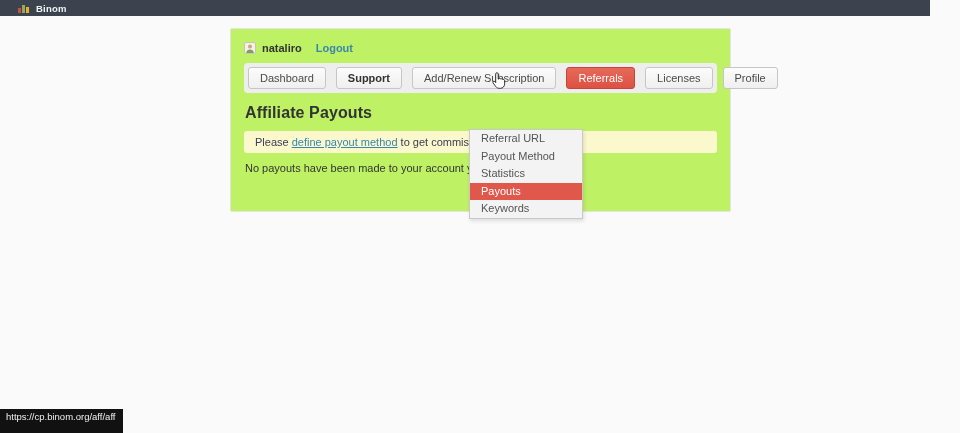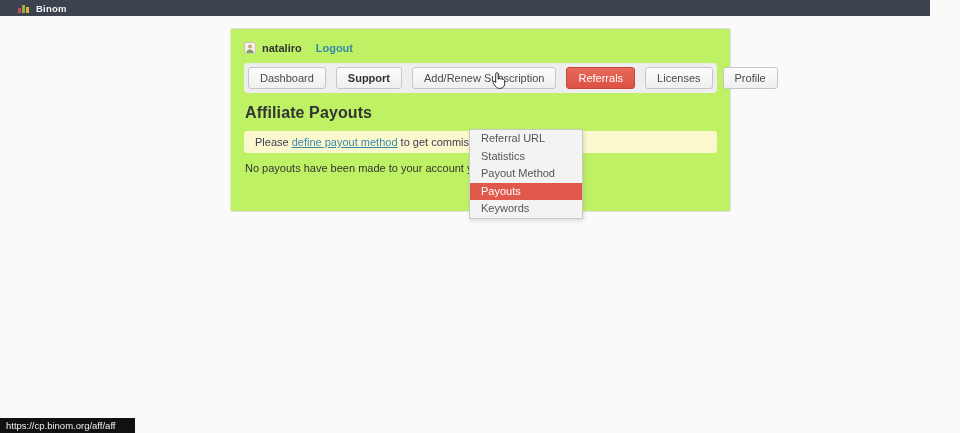--- a/index.html
+++ b/index.html
@@ -41,21 +41,21 @@
   .dropdown { position:absolute; left:469px; top:85px; width:114px;
     background:#f3f3f3; border:1px solid #c9c9c9; box-shadow:1px 2px 4px rgba(0,0,0,.12); z-index:5;margin-top:44px; }
   .dd-item { font-size:11px; color:#555; padding:0 11px; height:17.6px; line-height:17.6px; cursor:pointer; }
   .dd-item.active { background:#e0574c; color:#ffffff; }
 
   
   .cursor { position:absolute; left:491px; top:71px; z-index:9; pointer-events:none; }
 
   
   .statusbar { position:absolute; left:0; bottom:0; background:#111111; color:#f0f0f0;
-    font-size:9.5px; padding:2px 19px 3px 6px; height:15px; line-height:11px; z-index:8; }
+    font-size:9.5px; padding:2px 7px 3px 6px; height:24px; line-height:11px; z-index:8; }
 </style>
 </head>
 <body>
 
 <div class="screen">
 
   <div class="topbar">
     <span class="logo-icon">
       <svg width="11" height="9" viewBox="0 0 11 9">
         <rect x="0" y="4" width="3" height="5" fill="#c0544d"></rect>
@@ -92,22 +92,22 @@
     <div class="page-title">Affiliate Payouts</div>
 
     <div class="notice"><span>Please </span><a>define payout method</a><span> to get commission in our affilia</span></div>
 
     <div class="empty-msg">No payouts have been made to your account yet</div>
 
   </div>
 
   <div class="dropdown" id="dropdown">
       <div class="dd-item">Referral URL</div>
+      <div class="dd-item">Payout Method</div>
       <div class="dd-item">Statistics</div>
-      <div class="dd-item">Payout Method</div>
       <div class="dd-item active">Payouts</div>
       <div class="dd-item">Keywords</div>
     </div>
 
   <span class="cursor">
     <svg width="15" height="19" viewBox="0 0 24 30">
       <path d="M9.5 2.5 c1.1 0 2 .9 2 2 v8.2 l.9.1 c.2-.7.9-1.2 1.7-1.2 .8 0 1.5.5 1.7 1.3 .3-.4.8-.7 1.4-.7 .9 0 1.6.6 1.8 1.4 .3-.2.6-.3 1-.3 1 0 1.8.8 1.8 1.8 v5.6 c0 3.7-3 6.8-6.7 6.8 h-2 c-2.1 0-4-1-5.3-2.6 l-4.6-6.2 c-.5-.7-.4-1.7.3-2.3 .7-.6 1.8-.5 2.4.2 l1.6 1.8 V4.5 c0-1.1.9-2 2-2 z" fill="#ffffff" stroke="#1a1a1a" stroke-width="1.4"></path>
     </svg>
   </span>
 

